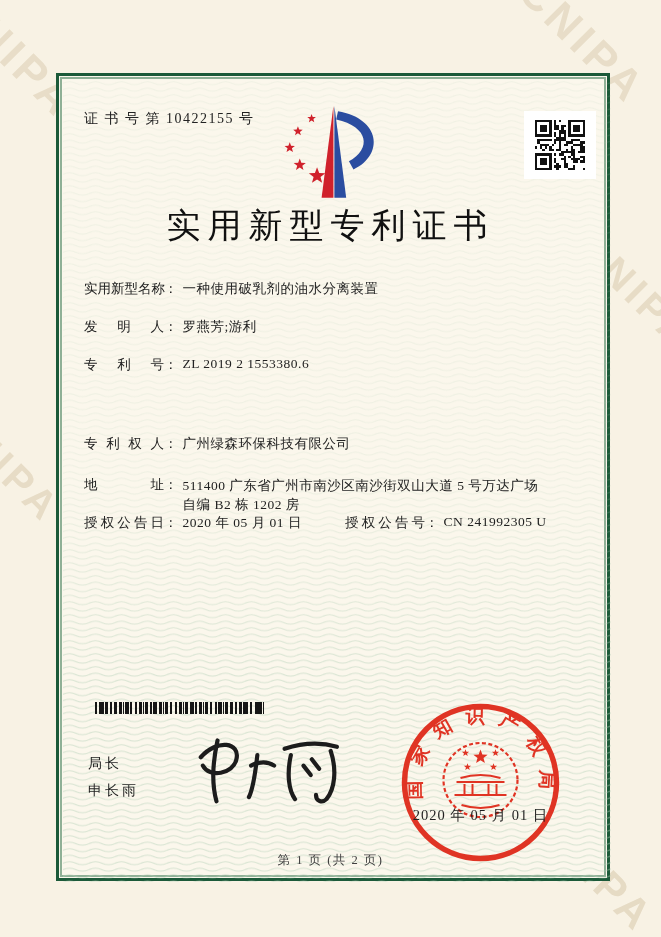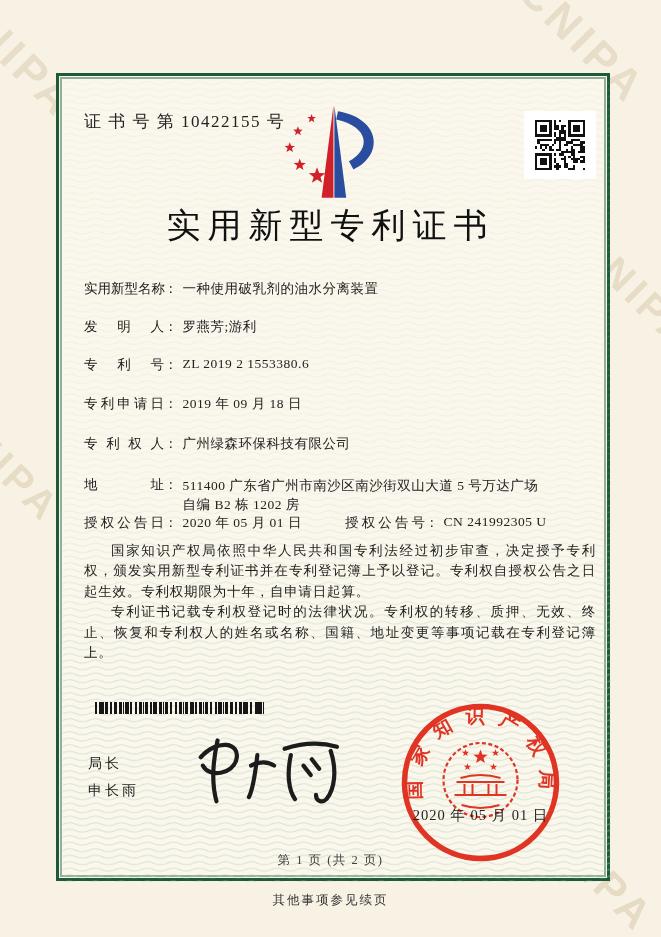--- a/index.html
+++ b/index.html
@@ -21,21 +21,21 @@
   
   .frame{position:absolute;left:56px;top:73px;width:554px;height:808px;
          border:3px solid #1c5a39;background:#fbf7ec;z-index:2;box-sizing:border-box;}
   .frame-inner{position:absolute;inset:1px;border:2px solid #8fb096;}
   .waves{position:absolute;inset:4px;opacity:.6;
          -webkit-mask-image:linear-gradient(180deg,rgba(0,0,0,.30) 0%,rgba(0,0,0,.35) 50%,rgba(0,0,0,.95) 74%,rgba(0,0,0,.95) 100%);
          mask-image:linear-gradient(180deg,rgba(0,0,0,.30) 0%,rgba(0,0,0,.35) 50%,rgba(0,0,0,.95) 74%,rgba(0,0,0,.95) 100%);}
 
   .abs{position:absolute;z-index:3;}
 
-  .cert-no{left:84px;top:110px;font-size:17px;letter-spacing:1.5px;color:#222;}
+  .cert-no{left:84px;top:110px;font-size:14px;letter-spacing:1.5px;color:#222;}
   .logo{left:268px;top:103px;width:140px;height:102px;}
   .title{left:0;right:0;top:203px;text-align:center;font-size:34px;font-weight:normal;
          letter-spacing:7px;color:#111;}
   .qr-box{left:524px;top:111px;width:72px;height:68px;background:#fff;
           display:flex;align-items:center;justify-content:center;}
   .qr-box svg{width:54px;height:50px;}
 
   .frow{left:84px;font-size:13.5px;color:#222;white-space:nowrap;}
   .flabel{display:inline-block;width:80px;text-align:justify;text-align-last:justify;
           vertical-align:top;}
@@ -247,42 +247,35 @@
 
   <div class="abs frow" style="top:280px">
     <span class="flabel">实用新型名称</span><span class="fcolon">：</span><span class="fval">一种使用破乳剂的油水分离装置</span>
   </div>
   <div class="abs frow" style="top:318px">
     <span class="flabel">发明人</span><span class="fcolon">：</span><span class="fval">罗燕芳;游利</span>
   </div>
   <div class="abs frow" style="top:356px">
     <span class="flabel">专利号</span><span class="fcolon">：</span><span class="fval">ZL 2019 2 1553380.6</span>
   </div>
-  <div class="abs frow" style="top:395px">
-    <span class="flabel">专利申请日</span><span class="fcolon">：</span><span class="fval">2019 年 09 月 18 日</span>
-  </div>
   <div class="abs frow" style="top:435px">
     <span class="flabel">专利权人</span><span class="fcolon">：</span><span class="fval">广州绿森环保科技有限公司</span>
   </div>
   <div class="abs frow" style="top:476px">
     <span class="flabel">地址</span><span class="fcolon">：</span><span class="addr-lines"><span>511400 广东省广州市南沙区南沙街双山大道 5 号万达广场</span><br><span>自编 B2 栋 1202 房</span></span>
   </div>
   <div class="abs frow" style="top:514px">
     <span>
       <span class="flabel">授权公告日</span><span class="fcolon">：</span><span class="fval">2020 年 05 月 01 日</span>
     </span>
     <span class="grant2">
       <span class="flabel">授权公告号</span><span class="fcolon">：</span><span class="fval">CN 241992305 U</span>
     </span>
   </div>
 
-  <div class="abs paras">
-    <p>国家知识产权局依照中华人民共和国专利法经过初步审查，决定授予专利权，颁发实用新型专利证书并在专利登记簿上予以登记。专利权自授权公告之日起生效。专利权期限为十年，自申请日起算。</p>
-    <p>专利证书记载专利权登记时的法律状况。专利权的转移、质押、无效、终止、恢复和专利权人的姓名或名称、国籍、地址变更等事项记载在专利登记簿上。</p>
-  </div>
 
   <div class="abs barcode"></div>
 
   <div class="abs signer">
     <div>局长</div>
     <div>申长雨</div>
   </div>
   <svg class="abs sig-svg" viewBox="0 0 160 84">
     <g fill="none" stroke="#1c1c1c" stroke-width="4" stroke-linecap="round">
       <path d="M28 10 C24 28 22 50 27 68"></path>
@@ -319,15 +312,14 @@
           <path d="M-16 4 V14 M-8 4 V14 M8 4 V14 M16 4 V14"></path>
           <path d="M-26 15 H26"></path>
           <path d="M-19 25 Q0 31 19 25"></path>
         </g>
       </g>
     </svg>
     <div class="seal-date">2020 年 05 月 01 日</div>
   </div>
 
   <div class="abs page-info">第 1 页 (共 2 页)</div>
-  <div class="abs cont-note">其他事项参见续页</div>
 
 </div>
 
 </body></html>

